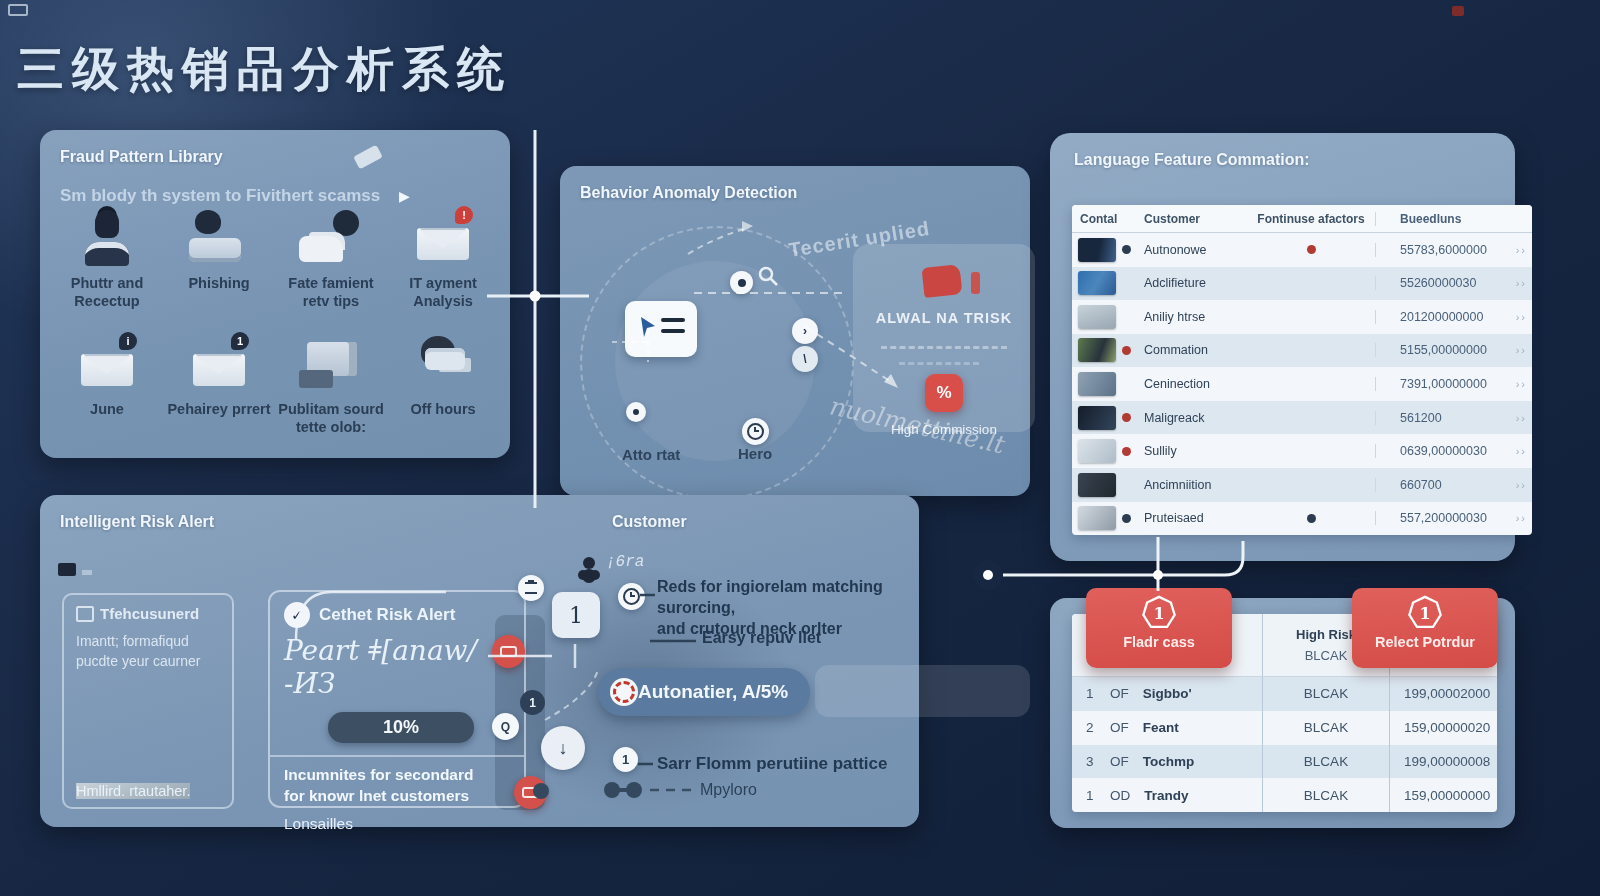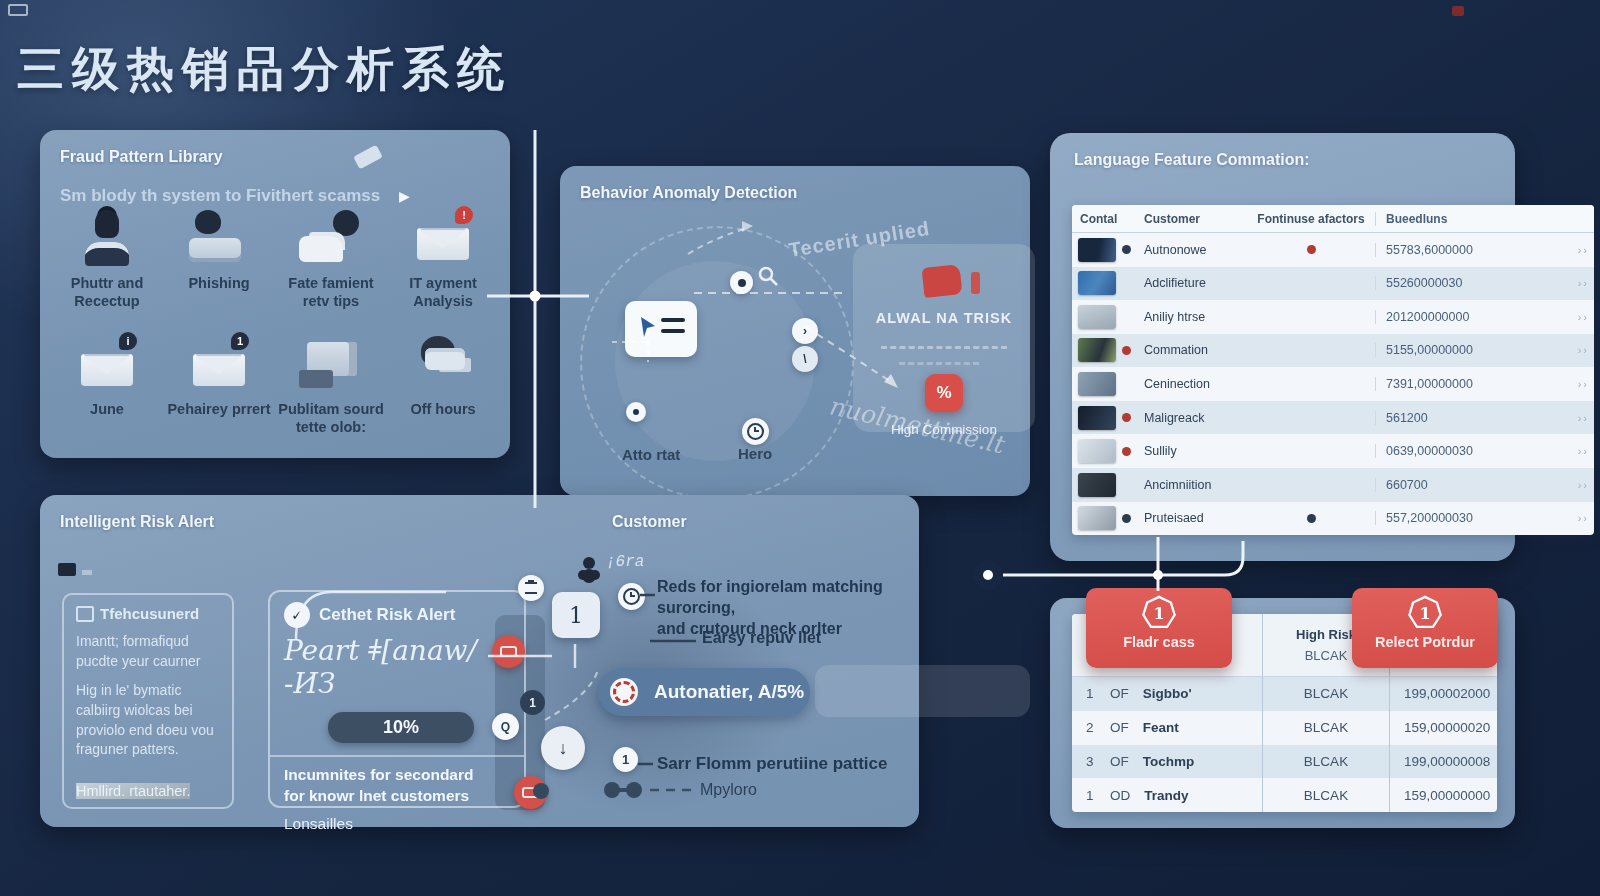--- a/index.html
+++ b/index.html
@@ -75,30 +75,30 @@
   .watermark{position:absolute;left:268px;top:245px;font-size:25px;font-style:italic;color:rgba(255,255,255,.45);
     transform:rotate(13deg);font-family:"DejaVu Serif","Liberation Serif",serif;}
   .blabel{position:absolute;font-size:15px;font-weight:bold;color:#24374e;opacity:.85;}
   .circ{position:absolute;border-radius:50%;background:#f5f8fb;box-shadow:0 2px 6px rgba(20,35,60,.3);
     display:flex;align-items:center;justify-content:center;}
   .dotmark{width:8px;height:8px;border-radius:50%;background:#22334a;}
   .gt{font-size:12px;font-weight:bold;color:#22334a;}
   
   .p-lang{left:1050px;top:133px;width:465px;height:428px;border-radius:20px;
     background:linear-gradient(165deg,#93abc5 0%,#829dba 60%,#7c97b5 100%);}
-  .ltable{position:absolute;left:22px;top:72px;width:522px;height:330px;background:#f3f7fb;border-radius:4px;
+  .ltable{position:absolute;left:22px;top:72px;width:460px;height:330px;background:#f3f7fb;border-radius:4px;
     overflow:hidden;box-shadow:0 4px 12px rgba(20,40,70,.25);display:flex;flex-direction:column;}
   .lhead{display:flex;align-items:center;height:27px;font-size:12px;font-weight:bold;color:#3e5266;
     border-bottom:1px solid #c6d2de;background:#f6f9fc;flex:none;}
   .lrow{display:flex;align-items:center;flex:1;font-size:12.5px;color:#2f4257;}
   div.lrow:nth-of-type(even){background:#dde7f0;}
   .lc1{width:64px;flex:none;display:flex;align-items:center;padding-left:6px;box-sizing:border-box;}
   .lc2{width:110px;flex:none;padding-left:8px;box-sizing:border-box;display:flex;align-items:center;}
   .lc3{width:128px;flex:none;display:flex;align-items:center;justify-content:center;border-left:1px solid rgba(190,203,216,.0);}
-  .lc4{flex:1;display:flex;align-items:center;border-left:1px solid #cdd8e2;padding-left:10px;box-sizing:border-box;color:#49607a;}
+  .lc4{flex:1;display:flex;align-items:center;border-left:1px solid #cdd8e2;padding-left:24px;box-sizing:border-box;color:#49607a;}
   .lhead .lc2{font-weight:bold;}
   .thumb{width:38px;height:24px;border-radius:3px;flex:none;box-shadow:0 1px 2px rgba(0,0,0,.25);}
   .t1{background:linear-gradient(100deg,#17283e 55%,#3b5details2 100%);}
   .t1{background:linear-gradient(100deg,#17283e 55%,#41608a 100%);}
   .t2{background:linear-gradient(120deg,#2f6fae 0%,#4c86bd 50%,#2c5a92 100%);}
   .t3{background:linear-gradient(160deg,#c8d2da 0%,#97a6b2 100%);}
   .t4{background:linear-gradient(110deg,#5d7a4e 0%,#27323b 60%,#8ba06b 100%);}
   .t5{background:linear-gradient(120deg,#8fa3b4 0%,#5d7288 100%);}
   .t6{background:linear-gradient(120deg,#131c29 0%,#33455c 100%);}
   .t7{background:linear-gradient(130deg,#dde4ea 0%,#aebcc8 100%);}
@@ -146,21 +146,21 @@
     box-shadow:0 -5px 0 -3px #2b3c52;display:block;}
   .clockc{width:27px;height:27px;}
   .clk{position:relative;width:13px;height:13px;border-radius:50%;border:2px solid #2b3c52;}
   .clk::before{content:"";position:absolute;left:5px;top:2px;width:2px;height:5px;background:#2b3c52;}
   .clk::after{content:"";position:absolute;left:6px;top:5px;width:4px;height:2px;background:#2b3c52;}
   .numcard{position:absolute;left:512px;top:97px;width:48px;height:46px;border-radius:10px;background:#e7edf4;
     box-shadow:0 4px 9px rgba(20,35,60,.3);display:flex;align-items:center;justify-content:center;
     font-size:22px;color:#25374d;font-family:"DejaVu Serif","Liberation Serif",serif;}
   .fnote{position:absolute;font-size:16px;font-weight:bold;color:#223850;line-height:1.3;}
   .pillbtn{position:absolute;left:558px;top:173px;width:212px;height:48px;border-radius:26px;background:#5b7aa0;
-    box-shadow:0 5px 12px rgba(20,35,60,.3);display:flex;align-items:center;gap:16px;padding-left:12px;box-sizing:border-box;}
+    box-shadow:0 5px 12px rgba(20,35,60,.3);display:flex;align-items:center;gap:0;padding-left:12px;box-sizing:border-box;}
   .pillbtn .spin{width:28px;height:28px;border-radius:50%;background:#f3f6fa;flex:none;
     display:flex;align-items:center;justify-content:center;}
   .pillbtn .spin i{display:block;width:16px;height:16px;border-radius:50%;border:3px dashed #c0392b;}
   .pillbtn span{font-size:19px;font-weight:bold;color:#f2f7fc;}
   .armbar{position:absolute;left:775px;top:170px;width:215px;height:52px;border-radius:14px;background:rgba(255,255,255,.13);}
   .dlcirc{left:501px;top:231px;width:44px;height:44px;background:#e9eff5;}
   .dlcirc b{color:#2b3c52;font-size:18px;}
   .smc1{left:573px;top:252px;width:25px;height:25px;font-size:13px;font-weight:bold;color:#2b3c52;}
   .qc{left:452px;top:218px;width:27px;height:27px;font-size:12px;font-weight:bold;color:#2b3c52;}
   .dkc{position:absolute;left:480px;top:195px;width:25px;height:25px;border-radius:50%;background:#2e4058;
@@ -481,24 +481,20 @@
     <div class="silh"></div>
     <div class="shadowbar"></div>
 
     <div class="lcard">
       <h4>
           <span class="bldgico"></span>
         <span>Tfehcusunerd</span>
         </h4>
       <div class="t pre">Imantt; formafiqud
 pucdte yeur caurner</div>
-      <div class="t pre">Hig in le' bymatic
-calbiirg wiolcas bei
-proviolo end doeu vou
-fraguner patters.</div>
       <div class="t3">Hmllird. rtautaher.</div>
     </div>
 
     <div class="ccard">
       <div class="head">
         <span class="chk">✓</span>
         <span>Cethet Risk Alert</span>
       </div>
       <div class="hand">Peart ǂ[anaw/ -ИЗ</div>
       <div class="pct">10%</div>

